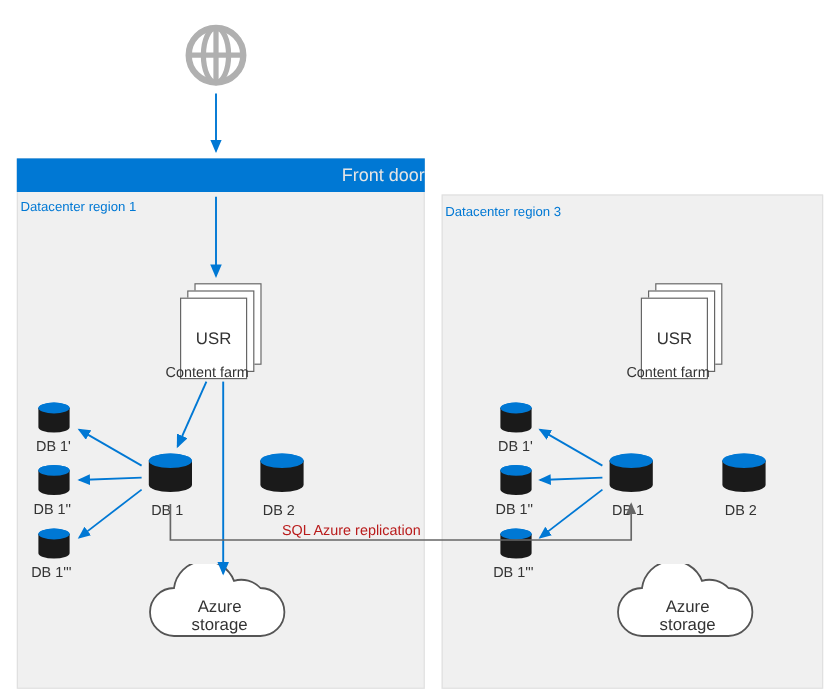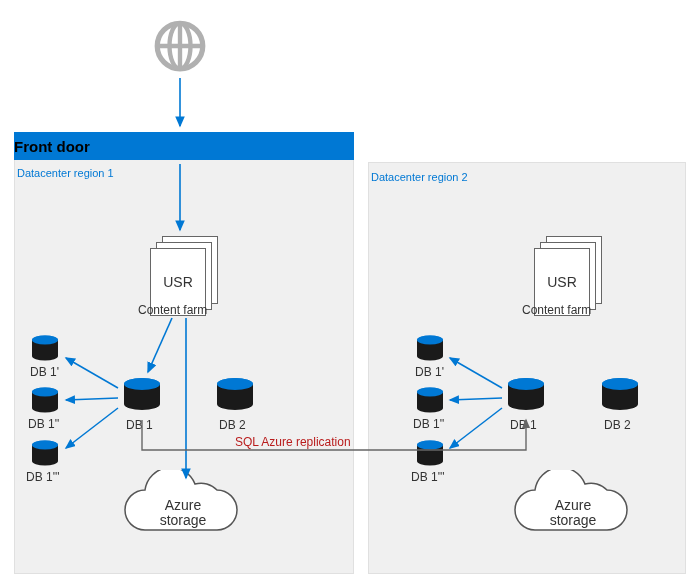--- a/index.html
+++ b/index.html
@@ -22,26 +22,25 @@
   .region-label {
     position: absolute;
     top: 8px;
     left: 2px;
     color: #0078d4;
     font-size: 11px;
   }
   .front-door {
     position: absolute;
     background: #0078d4;
-    color: #000000;
+    color: #e5e5e5;
     display: flex;
     align-items: center;
-    justify-content: flex-start;
+    justify-content: flex-end;
     font-size: 15px;
-    font-weight: bold;
   }
   .globe {
     position: absolute;
     width: 56px;
     height: 56px;
   }
   .usr-stack {
     position: absolute;
     width: 70px;
     height: 64px;
@@ -102,21 +101,21 @@
   }
 </style>
 </head>
 <body>
 
 <div class="region" style="left:14px; top:132px; width:340px; height:442px;">
   <div class="region-label" style="top:34px;">Datacenter region 1</div>
 </div>
 
 <div class="region" style="left:368px; top:162px; width:318px; height:412px;">
-  <div class="region-label">Datacenter region 2</div>
+  <div class="region-label">Datacenter region 3</div>
 </div>
 
 <div class="front-door" style="left:14px; top:132px; width:340px; height:28px;">
   <span>Front door</span>
 </div>
 
 <div class="globe" style="left:152px; top:18px;">
   <svg viewBox="0 0 64 64">
     <circle cx="32" cy="32" r="26" fill="none" stroke="#b0b0b0" stroke-width="6"></circle>
     <line x1="32" y1="6" x2="32" y2="58" stroke="#b0b0b0" stroke-width="5"></line>

